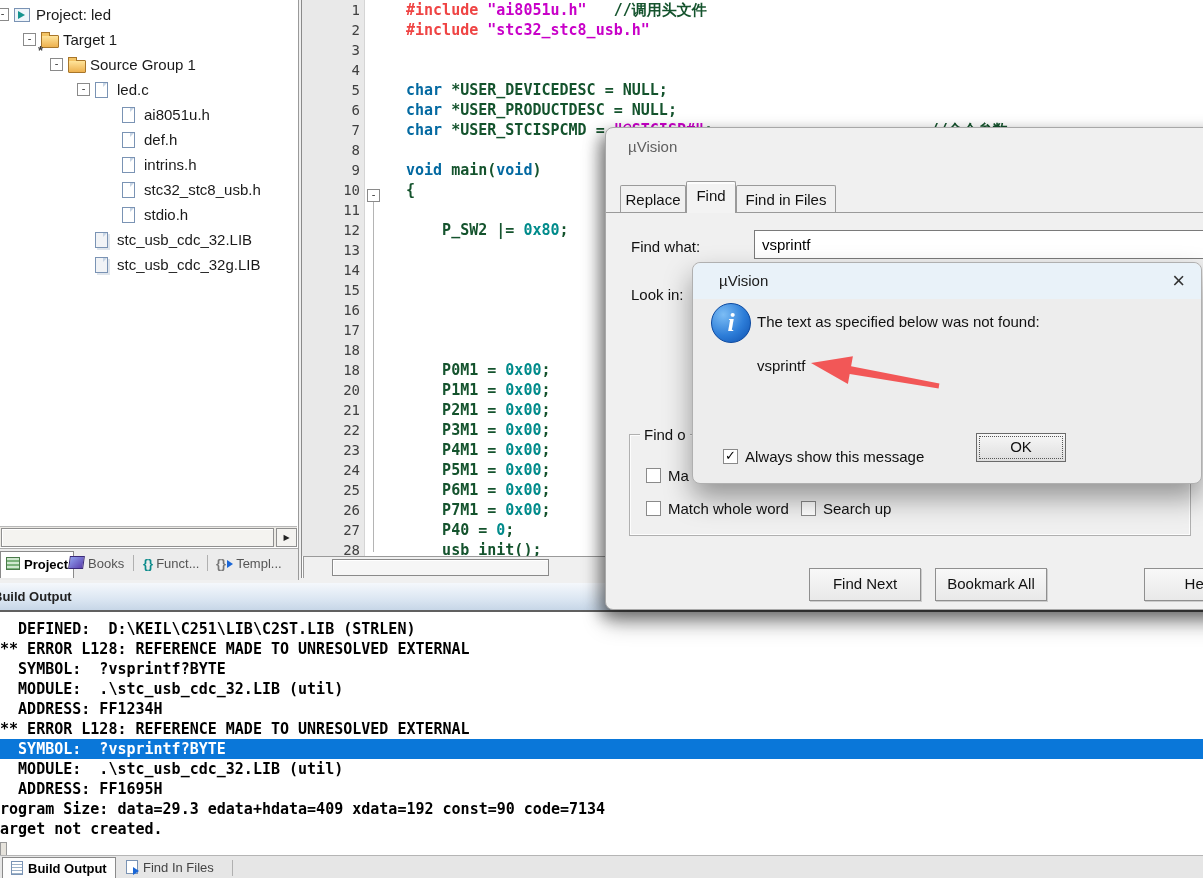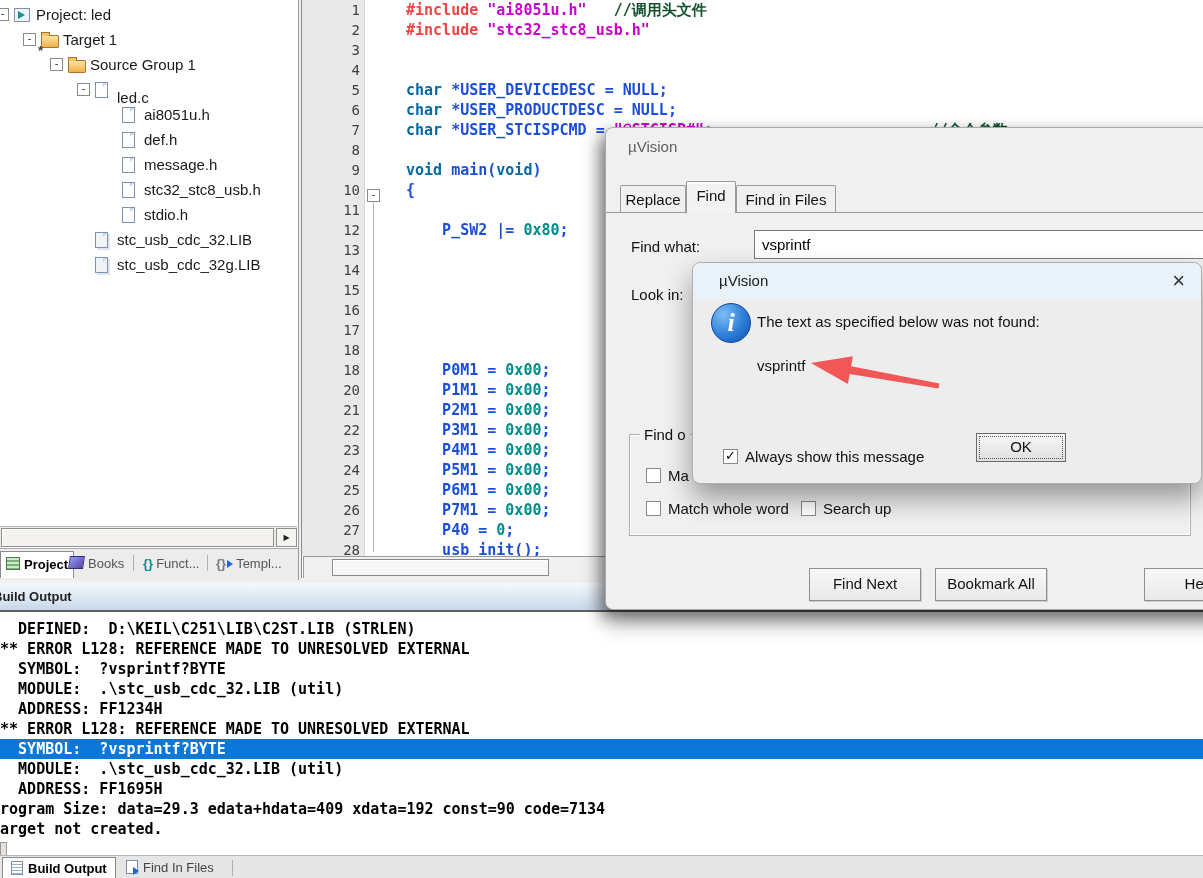--- a/index.html
+++ b/index.html
@@ -45,21 +45,21 @@
   #editor{left:301px;top:0;width:902px;height:578px;background:#fff;border-left:1px solid #8a8a8a;z-index:1;overflow:hidden;}
   #gutter{left:0;top:0;width:62px;height:556px;background:#e9e9e9;border-right:1px solid #d5d5d5;}
   .lnum{position:absolute;right:4px;height:20px;line-height:20px;
         font-family:"DejaVu Sans Mono","Liberation Mono",monospace;font-size:14px;color:#404040;text-align:right;}
   #foldline{left:71px;top:200px;width:1px;height:352px;background:#b4b4b4;}
   #foldbox{left:65px;top:189px;width:11px;height:11px;background:#fff;border:1px solid #8a8a8a;
         font-size:11px;line-height:9px;text-align:center;color:#333;}
   .cl{position:absolute;left:104px;height:20px;line-height:20px;white-space:pre;
         font-family:"DejaVu Sans Mono","Liberation Mono",monospace;font-size:15px;font-weight:bold;color:#000;}
   .cl .kw{color:#0369a1;} .cl .str{color:#c800c8;} .cl .num{color:#008b8b;}
-  .cl .com{color:#14532d;} .cl .pp{color:#ef4444;} .cl .pl{color:#1d4ed8;}
+  .cl .com{color:#14532d;} .cl .pp{color:#ef4444;} .cl .pl{color:#14532d;}
   #ed-hscroll{left:1px;top:556px;width:900px;height:21px;background:#f0f0f0;border:1px solid #9a9a9a;}
   #ed-hthumb{left:28px;top:2px;width:215px;height:15px;background:#f6f6f6;border:1px solid #8a8a8a;box-shadow:inset 1px 1px 0 #fff;}
   
   #build{left:0;top:583px;width:1203px;height:295px;z-index:3;}
   #build-hdr{left:0;top:0;width:1203px;height:27px;font-size:13px;font-weight:600;color:#222;
         background:linear-gradient(#f5f8fc,#dbe6f2 60%,#c7d6e7);line-height:27px;}
   #build-hdr span{position:absolute;left:-7px;}
   #build-body{left:0;top:27px;width:1203px;height:251px;background:#fff;border-top:2px solid #606060;overflow:hidden;}
   .bl{position:absolute;left:-9px;width:1212px;height:20px;line-height:20px;white-space:pre;
         font-family:"DejaVu Sans Mono","Liberation Mono",monospace;font-size:15px;font-weight:bold;color:#000;}
@@ -123,33 +123,33 @@
         <span style="position: absolute; left: 63px;">Target 1</span>
       </div>
       <div class="trow" style="top: 52px; left: 0px;">
         <span class="expbox" style="left: 50px;">-</span>
         <span class="i-folder" style="left: 68px;"></span>
         <span style="position: absolute; left: 90px;">Source Group 1</span>
       </div>
       <div class="trow" style="top: 77px; left: 0px;">
         <span class="expbox" style="left: 77px;">-</span>
         <span class="i-file" style="left: 95px;"></span>
-        <span style="position: absolute; left: 117px; margin-top: 8px;">led.c</span>
+        <span style="position: absolute; left: 117px;">led.c</span>
       </div>
       <div class="trow" style="top: 102px; left: 0px;">
         <span class="i-file" style="left: 122px;"></span>
         <span style="position: absolute; left: 144px;">ai8051u.h</span>
       </div>
       <div class="trow" style="top: 127px; left: 0px;">
         <span class="i-file" style="left: 122px;"></span>
         <span style="position: absolute; left: 144px;">def.h</span>
       </div>
       <div class="trow" style="top: 152px; left: 0px;">
         <span class="i-file" style="left: 122px;"></span>
-        <span style="position: absolute; left: 144px;">message.h</span>
+        <span style="position: absolute; left: 144px;">intrins.h</span>
       </div>
       <div class="trow" style="top: 177px; left: 0px;">
         <span class="i-file" style="left: 122px;"></span>
         <span style="position: absolute; left: 144px;">stc32_stc8_usb.h</span>
       </div>
       <div class="trow" style="top: 202px; left: 0px;">
         <span class="i-file" style="left: 122px;"></span>
         <span style="position: absolute; left: 144px; text-align: right;">stdio.h</span>
       </div>
       <div class="trow" style="top: 227px; left: 0px;">

